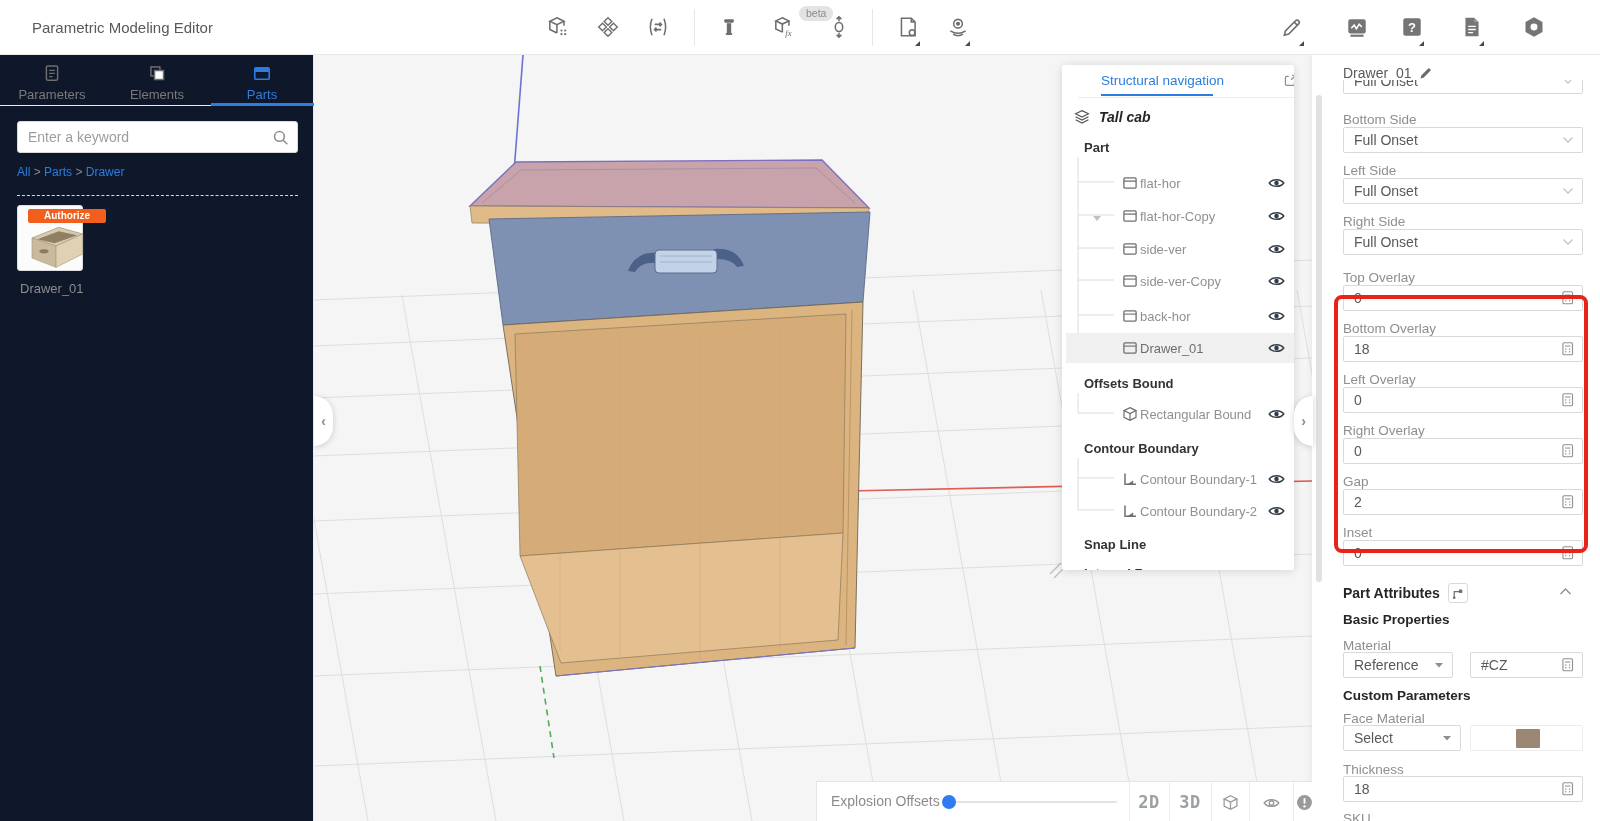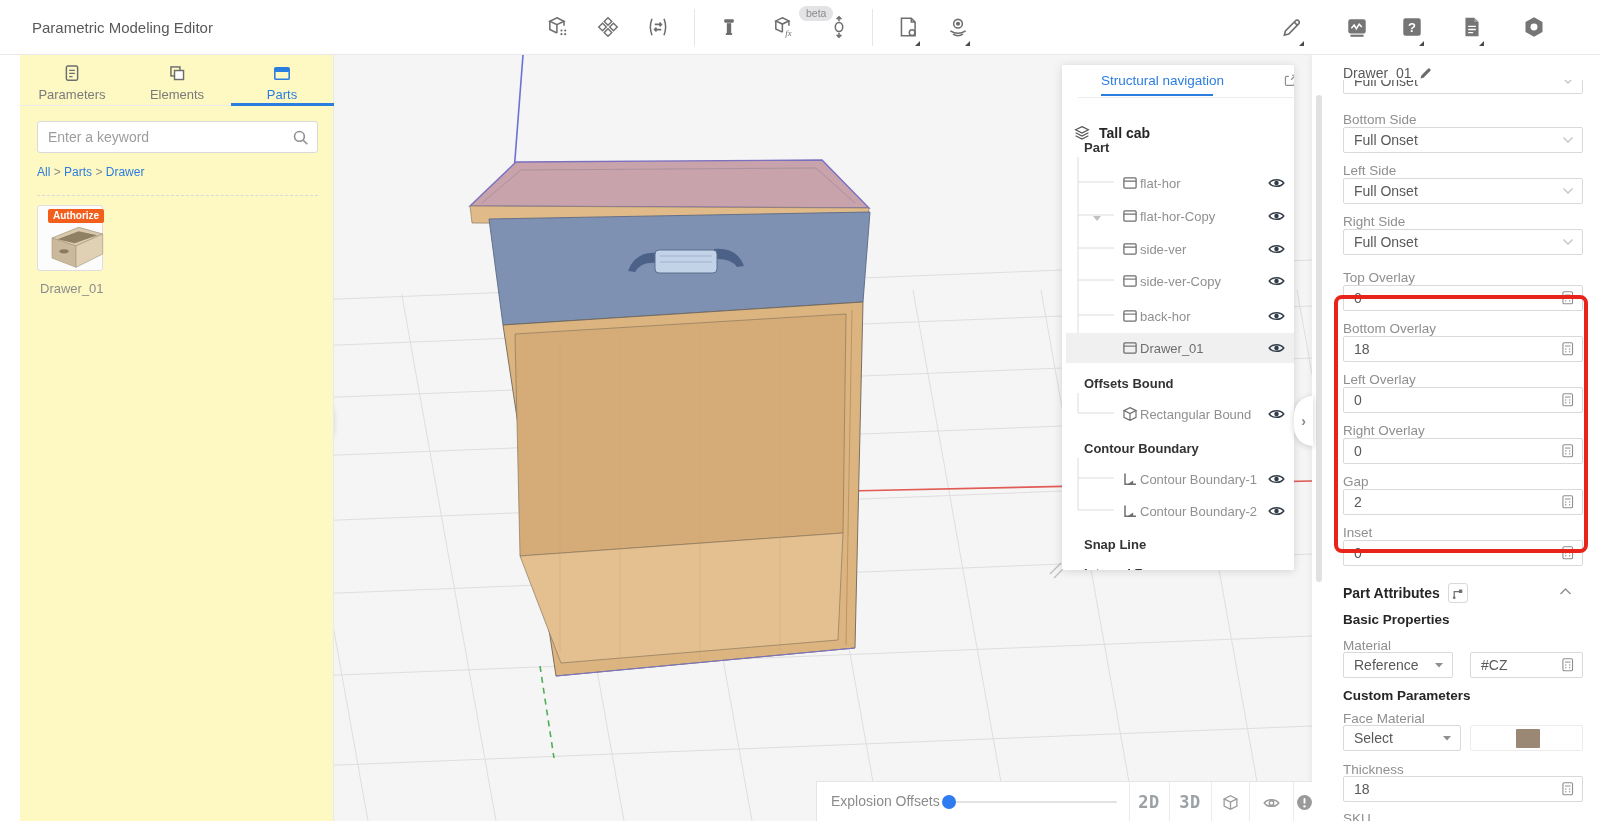--- a/index.html
+++ b/index.html
@@ -13,52 +13,52 @@
 
   
   .header { position:absolute; left:0; top:0; width:1600px; height:55px; background:#fff; border-bottom:1px solid #e9e9e9; z-index:60; }
   .app-title { position:absolute; left:32px; top:19px; font-size:15px; color:#595959; }
   .tool-ic { position:absolute; top:15px; width:24px; height:24px; color:#6e6e6e; cursor:pointer; }
   .tool-div { position:absolute; top:9px; width:1px; height:37px; background:#e6e6e6; }
   .beta-badge { position:absolute; left:799px; top:6px; padding:1px 7px 2px; background:#e3e3e6; color:#8a8a8a; font-size:10.5px; border-radius:9px; z-index:61; }
   .mini-caret { position:absolute; width:0; height:0; border-left:5px solid transparent; border-bottom:5px solid #4a4a4a; }
 
   
-  .sidebar { position:absolute; left:0; top:55px; width:314px; height:766px; background:#fef9c3; border-right:1px solid #e9e9e9; z-index:50;margin-left:20px; }
+  .sidebar { position:absolute; left:0; top:55px; width:314px; height:766px; background:#0f172a; border-right:1px solid #e9e9e9; z-index:50; }
   .tabs { position:absolute; left:0; top:0; width:100%; height:51px; border-bottom:1px solid #ececec; }
   .tab { position:absolute; top:0; width:104px; height:51px; text-align:center; cursor:pointer; color:#7a7a7a; }
   .tab .ti { display:inline-block; margin-top:9px; width:18px; height:18px; color:#6e6e6e; }
   .tab .tl { display:block; font-size:13px; margin-top:1px; }
   .tab.active { color:#2b7de0; }
   .tab.active .ti { color:#2b7de0; }
   .tab-underline { position:absolute; left:211px; top:48px; width:103px; height:3px; background:#2b7de0; }
   .search-box { position:absolute; left:17px; top:66px; width:281px; height:32px; border:1px solid #d9d9d9; border-radius:3px; background:#fff; }
   .search-box input { position:absolute; left:10px; top:0; width:240px; height:30px; border:0; outline:0; font-size:14px; color:#595959; font-family:"Liberation Sans",sans-serif; }
   .search-box input::placeholder { color:#9d9d9d; }
   .search-ic { position:absolute; right:8px; top:7px; width:17px; height:17px; color:#8f8f8f; }
   .breadcrumb { position:absolute; left:17px; top:110px; font-size:12px; color:#8a8a8a; }
   .breadcrumb a { color:#2b7de0; text-decoration:none; cursor:pointer; }
   .dash-sep { position:absolute; left:17px; top:140px; width:281px; border-top:1px dashed #d9d9d9; }
   .part-card { position:absolute; left:17px; top:150px; width:66px; height:66px; border:1px solid #dedede; border-radius:3px; background:#fcfcfc; cursor:pointer; }
-  .auth-badge { position:absolute; left:10px; top:3px; background:#f25f1d; color:#fff; font-size:10px; font-weight:bold; padding:1px 5px 2px; border-radius:2px; white-space:nowrap; }
+  .auth-badge { position:absolute; left:10px; top:3px; background:#f25f1d; color:#fff; font-size:10px; font-weight:bold; padding:1px 16px 2px; border-radius:2px; white-space:nowrap; }
   .part-name { position:absolute; left:20px; top:226px; font-size:13px; color:#8c8c8c; }
 
   
   .viewport { position:absolute; left:314px; top:55px; width:998px; height:766px; z-index:1; }
   .edge-tab { position:absolute; width:19px; height:50px; background:#fff; box-shadow:0 1px 6px rgba(0,0,0,.18); z-index:40; display:flex; align-items:center; justify-content:center; color:#8a8a8a; font-size:14px; cursor:pointer; font-weight:bold; }
   .edge-tab.left { left:314px; top:396px; border-radius:0 26px 26px 0; }
   .edge-tab.right { left:1294px; top:396px; border-radius:26px 0 0 26px; }
 
   
   .nav-panel { position:absolute; left:1062px; top:65px; width:232px; height:505px; background:#fff; box-shadow:0 1px 10px rgba(0,0,0,.14); border-radius:2px; z-index:30; overflow:hidden; }
   .np-head { position:absolute; left:0; top:0; width:100%; height:33px; border-bottom:1px solid #ececec;margin-left:16px; }
   .np-title { position:absolute; left:23px; top:8px; font-size:13.5px; color:#2b7de0; cursor:pointer; }
   .np-title-underline { position:absolute; left:23px; top:29px; width:112px; height:2px; background:#2b7de0; }
   .np-ext { position:absolute; right:12px; top:8px; width:15px; height:15px; color:#8f8f8f; cursor:pointer; }
-  .np-root { position:absolute; left:12px; top:52px; height:24px; display:flex; align-items:flex-end; cursor:pointer; }
+  .np-root { position:absolute; left:12px; top:44px; height:24px; display:flex; align-items:flex-start; cursor:pointer;font-style:italic; }
   .np-root .rl { margin-left:9px; font-size:14px; font-weight:bold; color:#262626; }
   .tsec { position:absolute; left:22px; height:22px; font-size:13px; font-weight:bold; color:#333; display:flex; align-items:center; cursor:pointer; }
   .tsec-caret { position:absolute; left:9px; width:0; height:0; border-left:4px solid transparent; border-right:4px solid transparent; border-top:5px solid #c0c0c0; }
   .trow { position:absolute; left:4px; right:0; height:30px; display:flex; align-items:center; padding-left:56px; cursor:pointer; }
   .trow.sel { background:#f0f0f1; }
   .trow .tic { width:16px; height:16px; color:#6f6f6f; flex:0 0 auto; }
   .trow .tlabel { margin-left:2px; font-size:13px; color:#909090; flex:1 1 auto; white-space:nowrap; overflow:hidden; }
   .trow .eye { width:17px; height:14px; color:#333d4a; margin-right:9px; flex:0 0 auto; cursor:pointer; }
 
   

